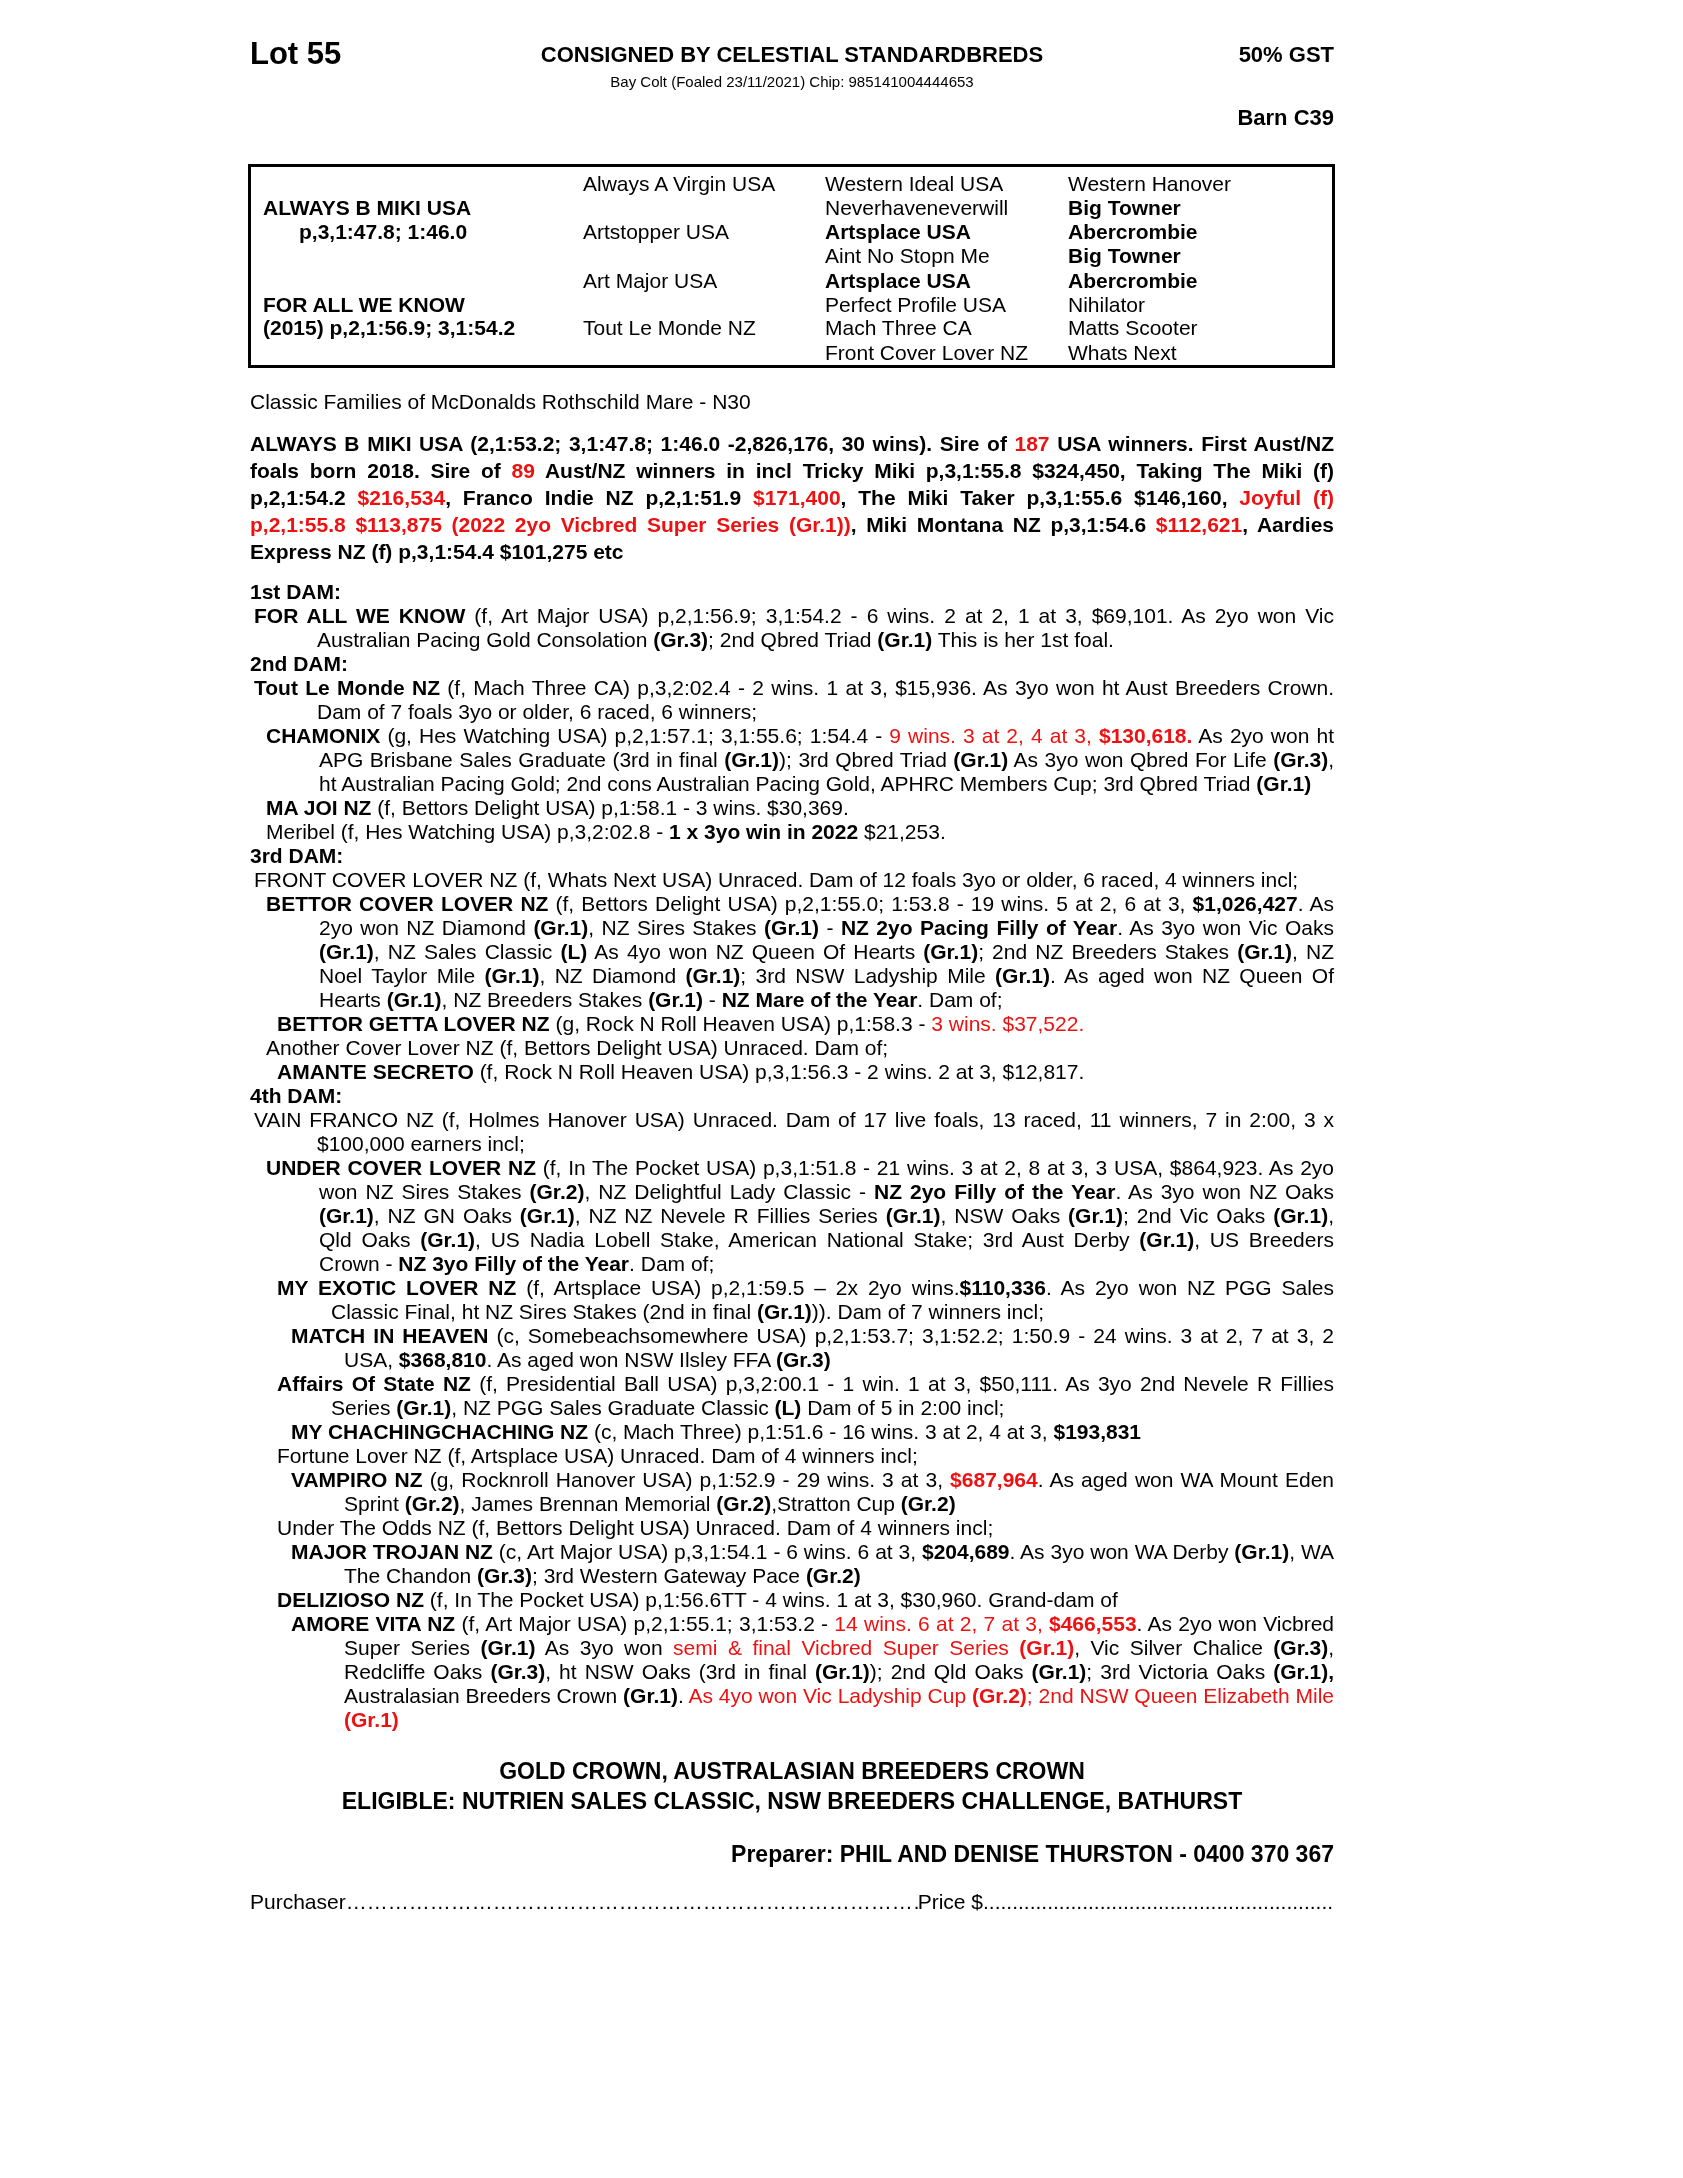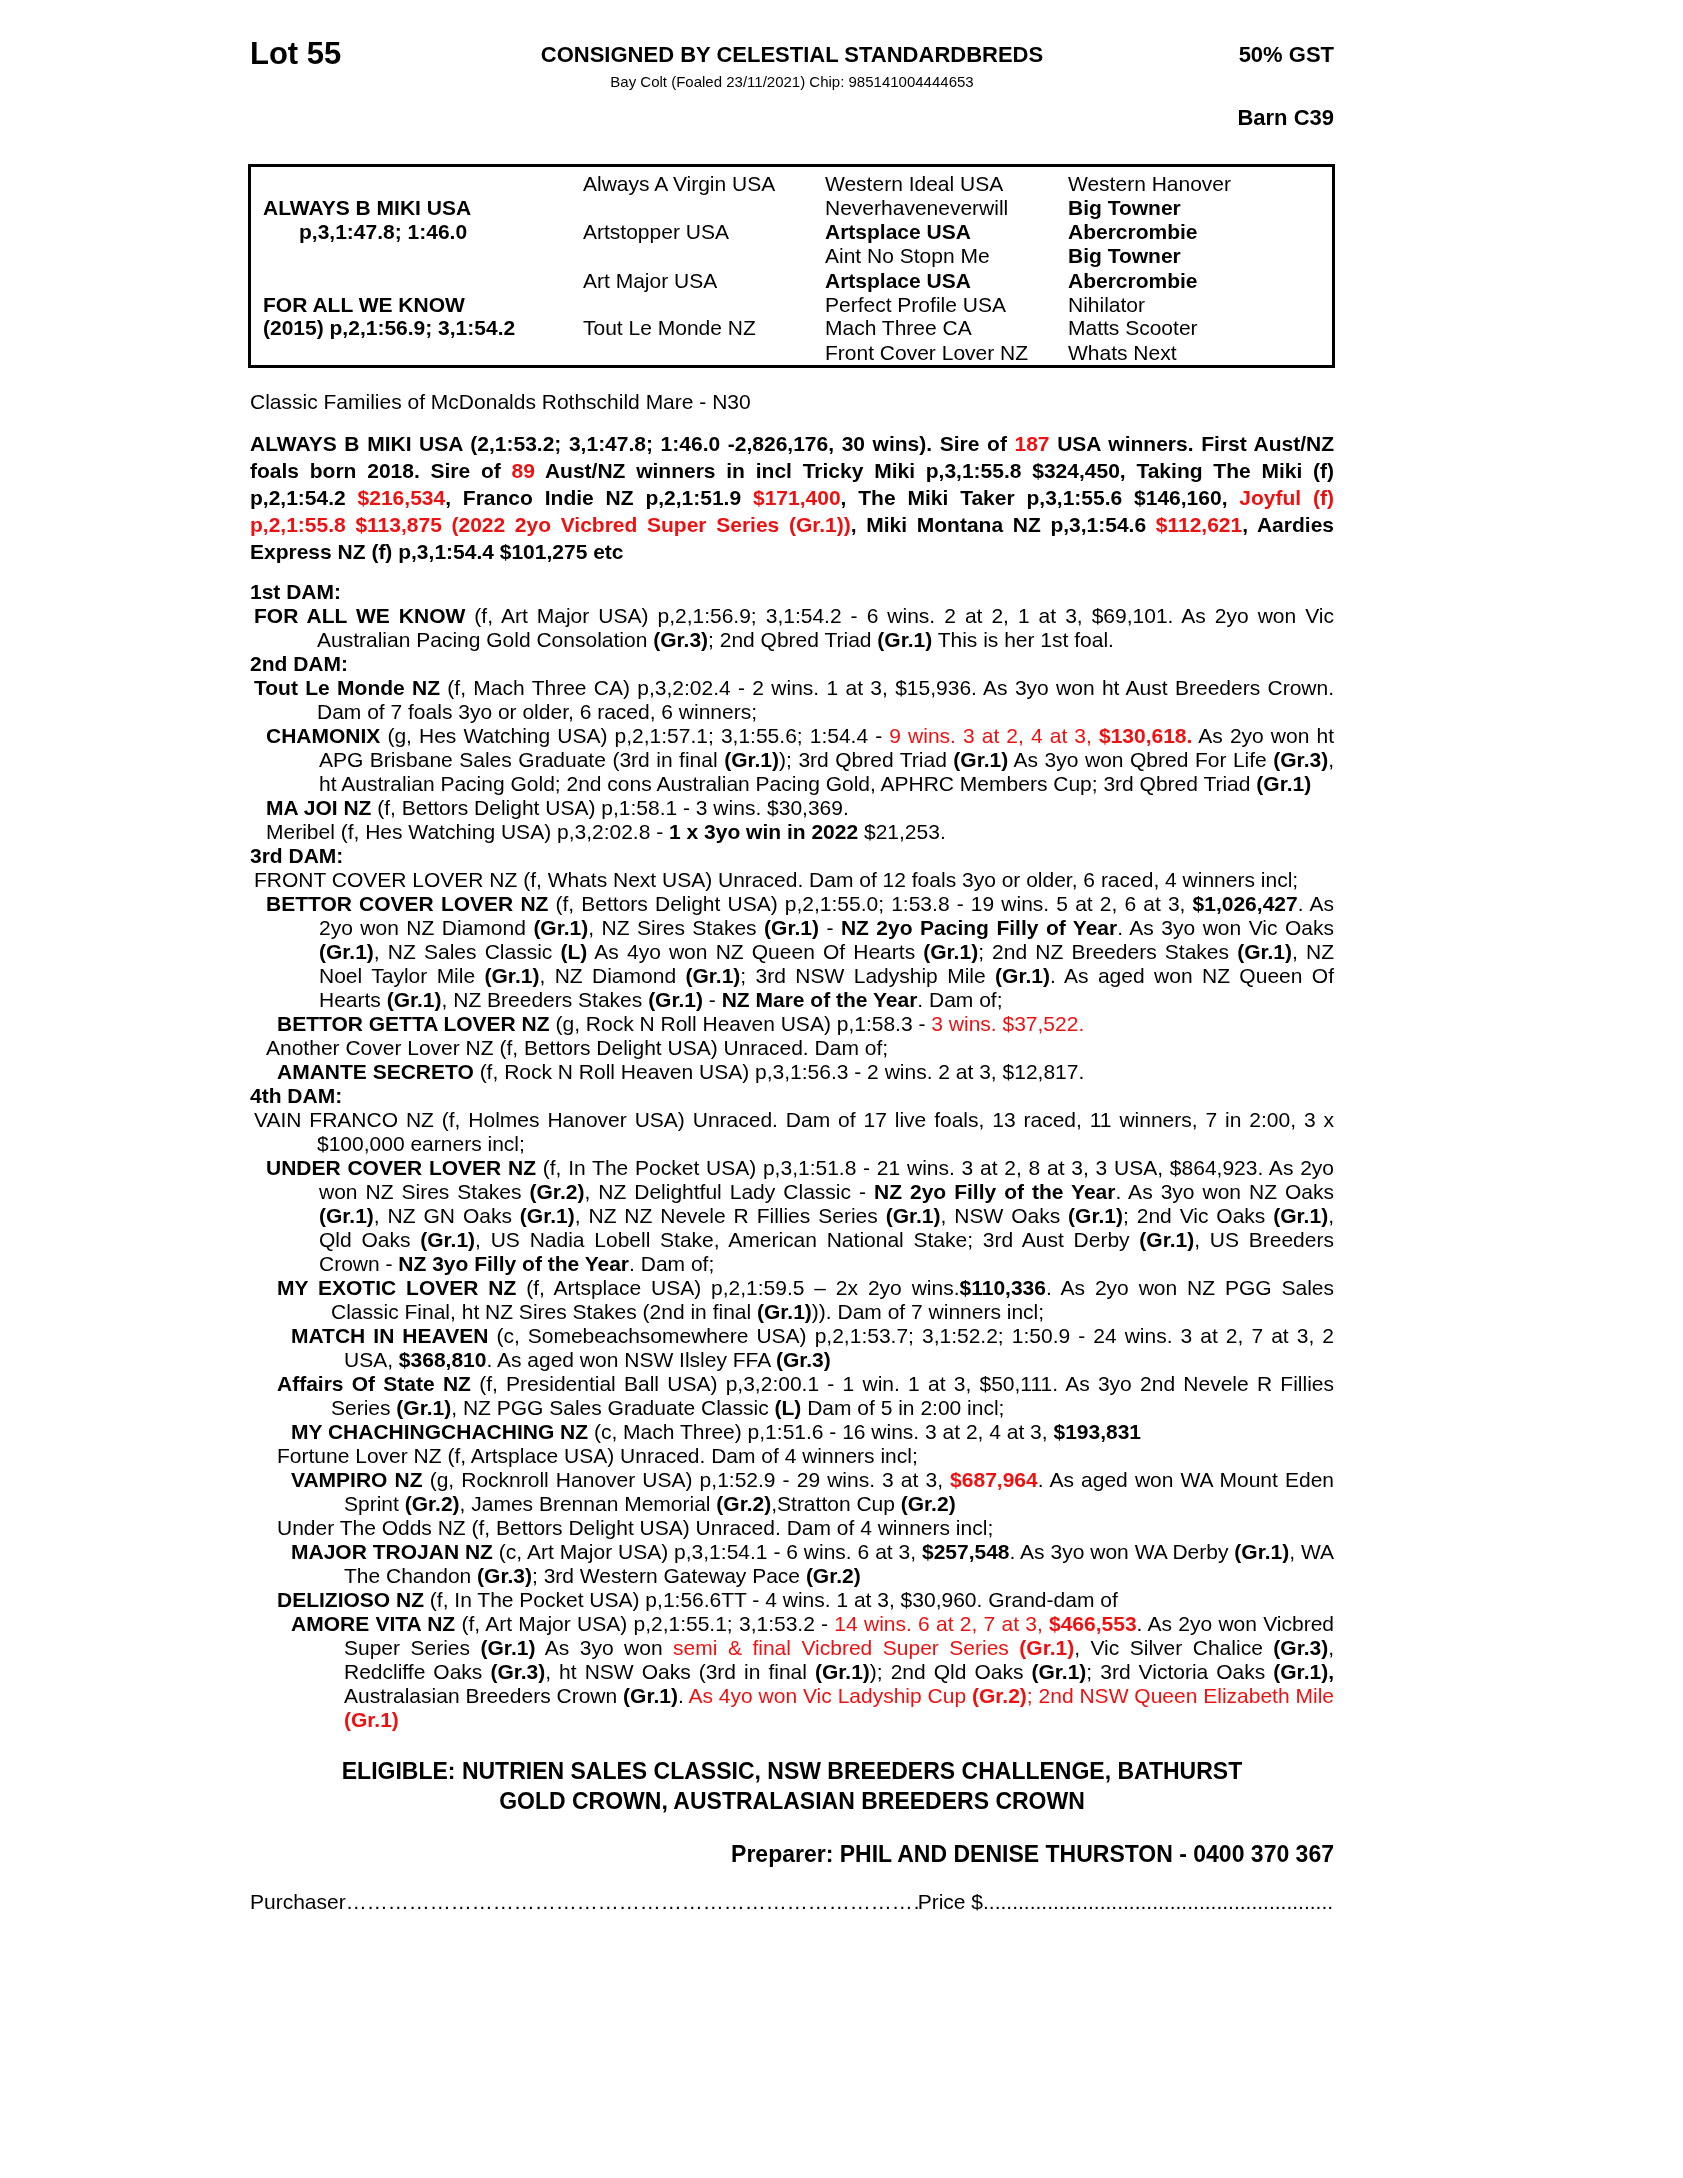--- a/index.html
+++ b/index.html
@@ -97,28 +97,28 @@
       <div class="heading">4th DAM:</div>
       <div class="para ind-0"><span>VAIN FRANCO NZ (f, Holmes Hanover USA) Unraced. Dam of 17 live foals, 13 raced, 11 winners, 7 in 2:00, 3 x $100,000 earners incl;</span></div>
       <div class="para ind-1"><span class="b">UNDER COVER LOVER NZ</span><span> (f, In The Pocket USA) p,3,1:51.8 - 21 wins. 3 at 2, 8 at 3, 3 USA, $864,923. As 2yo won NZ Sires Stakes </span><span class="b">(Gr.2)</span><span>, NZ Delightful Lady Classic - </span><span class="b">NZ 2yo Filly of the Year</span><span>. As 3yo won NZ Oaks </span><span class="b">(Gr.1)</span><span>, NZ GN Oaks </span><span class="b">(Gr.1)</span><span>, NZ NZ Nevele R Fillies Series </span><span class="b">(Gr.1)</span><span>, NSW Oaks </span><span class="b">(Gr.1)</span><span>; 2nd Vic Oaks </span><span class="b">(Gr.1)</span><span>, Qld Oaks </span><span class="b">(Gr.1)</span><span>, US Nadia Lobell Stake, American National Stake; 3rd Aust Derby </span><span class="b">(Gr.1)</span><span>, US Breeders Crown - </span><span class="b">NZ 3yo Filly of the Year</span><span>. Dam of;</span></div>
       <div class="para ind-2"><span class="b">MY EXOTIC LOVER NZ</span><span> (f, Artsplace USA) p,2,1:59.5 – 2x 2yo wins.</span><span class="b">$110,336</span><span>. As 2yo won NZ PGG Sales Classic Final, ht NZ Sires Stakes (2nd in final </span><span class="b">(Gr.1)</span><span>)). Dam of 7 winners incl;</span></div>
       <div class="para ind-3"><span class="b">MATCH IN HEAVEN</span><span> (c, Somebeachsomewhere USA) p,2,1:53.7; 3,1:52.2; 1:50.9 - 24 wins. 3 at 2, 7 at 3, 2 USA, </span><span class="b">$368,810</span><span>. As aged won NSW Ilsley FFA </span><span class="b">(Gr.3)</span></div>
       <div class="para ind-2"><span class="b">Affairs Of State NZ</span><span> (f, Presidential Ball USA) p,3,2:00.1 - 1 win. 1 at 3, $50,111. As 3yo 2nd Nevele R Fillies Series </span><span class="b">(Gr.1)</span><span>, NZ PGG Sales Graduate Classic </span><span class="b">(L)</span><span> Dam of 5 in 2:00 incl;</span></div>
       <div class="para ind-3"><span class="b">MY CHACHINGCHACHING NZ</span><span> (c, Mach Three) p,1:51.6 - 16 wins. 3 at 2, 4 at 3, </span><span class="b">$193,831</span></div>
       <div class="para ind-2"><span>Fortune Lover NZ (f, Artsplace USA) Unraced. Dam of 4 winners incl;</span></div>
       <div class="para ind-3"><span class="b">VAMPIRO NZ</span><span> (g, Rocknroll Hanover USA) p,1:52.9 - 29 wins. 3 at 3, </span><span class="b r">$687,964</span><span>. As aged won WA Mount Eden Sprint </span><span class="b">(Gr.2)</span><span>, James Brennan Memorial </span><span class="b">(Gr.2)</span><span>,Stratton Cup </span><span class="b">(Gr.2)</span></div>
       <div class="para ind-2"><span>Under The Odds NZ (f, Bettors Delight USA) Unraced. Dam of 4 winners incl;</span></div>
-      <div class="para ind-3"><span class="b">MAJOR TROJAN NZ</span><span> (c, Art Major USA) p,3,1:54.1 - 6 wins. 6 at 3, </span><span class="b">$257,548</span><span>. As 3yo won WA Derby </span><span class="b">(Gr.1)</span><span>, WA The Chandon </span><span class="b">(Gr.3)</span><span>; 3rd Western Gateway Pace </span><span class="b">(Gr.2)</span></div>
+      <div class="para ind-3"><span class="b">MAJOR TROJAN NZ</span><span> (c, Art Major USA) p,3,1:54.1 - 6 wins. 6 at 3, </span><span class="b">$204,689</span><span>. As 3yo won WA Derby </span><span class="b">(Gr.1)</span><span>, WA The Chandon </span><span class="b">(Gr.3)</span><span>; 3rd Western Gateway Pace </span><span class="b">(Gr.2)</span></div>
       <div class="para ind-2"><span class="b">DELIZIOSO NZ</span><span> (f, In The Pocket USA) p,1:56.6TT - 4 wins. 1 at 3, $30,960. Grand-dam of</span></div>
       <div class="para ind-3"><span class="b">AMORE VITA NZ</span><span> (f, Art Major USA) p,2,1:55.1; 3,1:53.2 - </span><span class="r">14 wins. 6 at 2, 7 at 3, </span><span class="b r">$466,553</span><span>. As 2yo won Vicbred Super Series </span><span class="b">(Gr.1)</span><span> As 3yo won </span><span class="r">semi &amp; final Vicbred Super Series </span><span class="b r">(Gr.1)</span><span>, Vic Silver Chalice </span><span class="b">(Gr.3)</span><span>, Redcliffe Oaks </span><span class="b">(Gr.3)</span><span>, ht NSW Oaks (3rd in final </span><span class="b">(Gr.1)</span><span>); 2nd Qld Oaks </span><span class="b">(Gr.1)</span><span>; 3rd Victoria Oaks </span><span class="b">(Gr.1),</span><span> Australasian Breeders Crown </span><span class="b">(Gr.1)</span><span>. </span><span class="r">As 4yo won Vic Ladyship Cup </span><span class="b r">(Gr.2)</span><span class="r">; 2nd NSW Queen Elizabeth Mile </span><span class="b r">(Gr.1)</span></div>
     </div>
 
   <div id="eligible-block">
+    <div>GOLD CROWN, AUSTRALASIAN BREEDERS CROWN</div>
     <div>ELIGIBLE: NUTRIEN SALES CLASSIC, NSW BREEDERS CHALLENGE, BATHURST</div>
-    <div>GOLD CROWN, AUSTRALASIAN BREEDERS CROWN</div>
   </div>
 
   <div id="preparer-line">Preparer: PHIL AND DENISE THURSTON - 0400 370 367</div>
 
   <div id="purchaser-line">
     <span class="nowrap">Purchaser</span>
       <span class="leader" id="purchaser-leader">………………………………………………………………………………………………………………………………</span>
       <span class="nowrap">Price $</span>
       <span class="leader" id="price-leader">........................................................................................................</span>
   </div>

